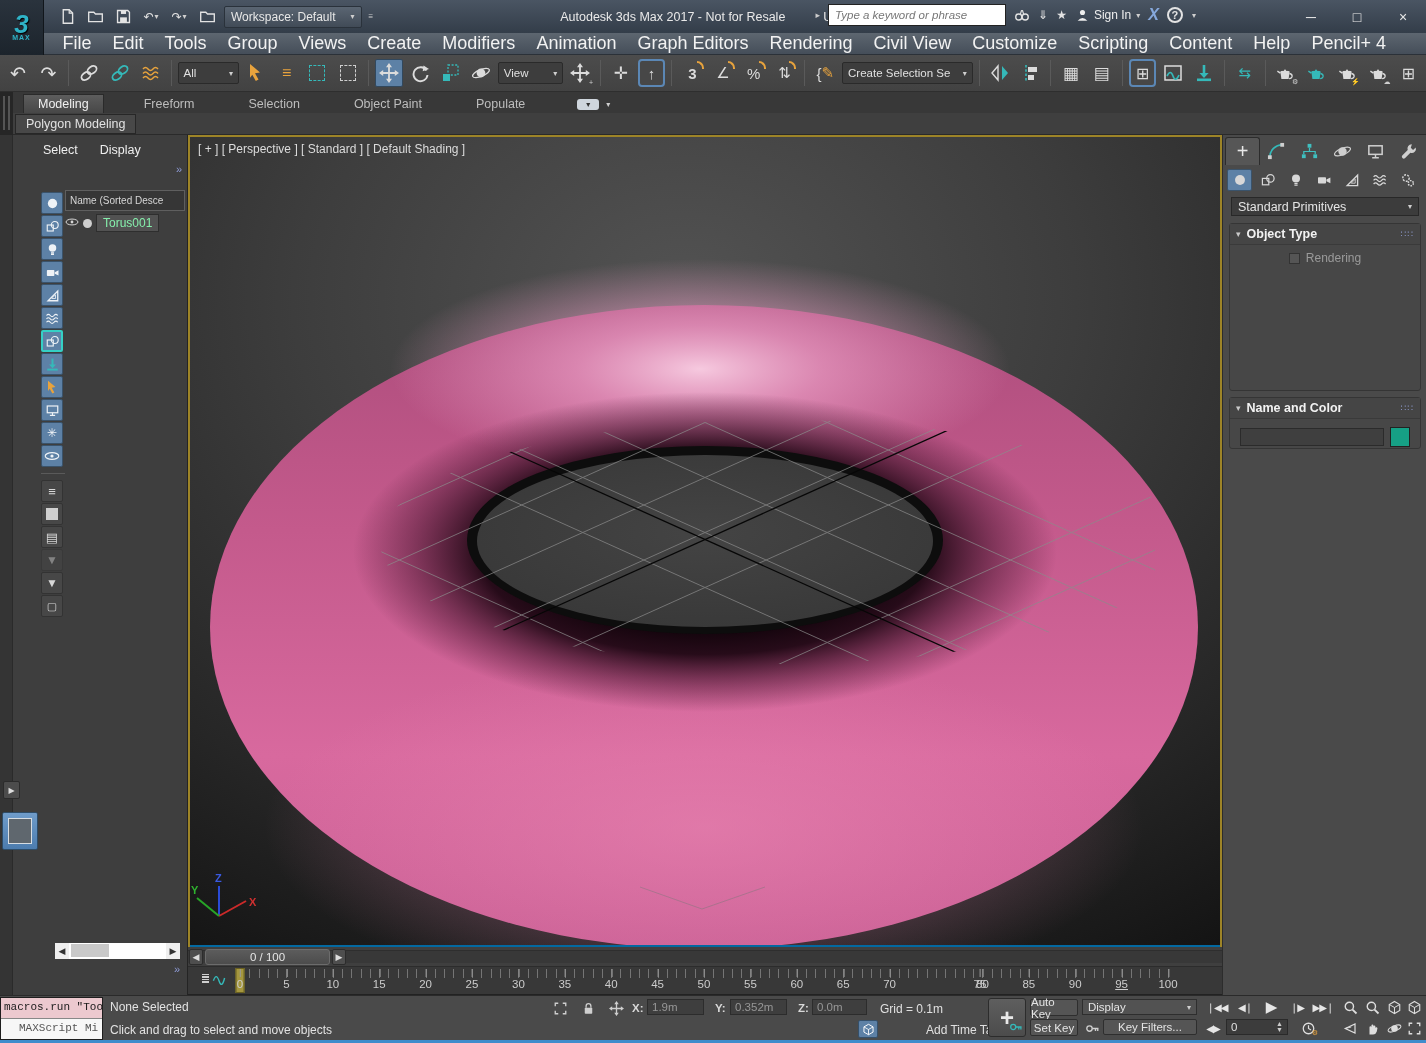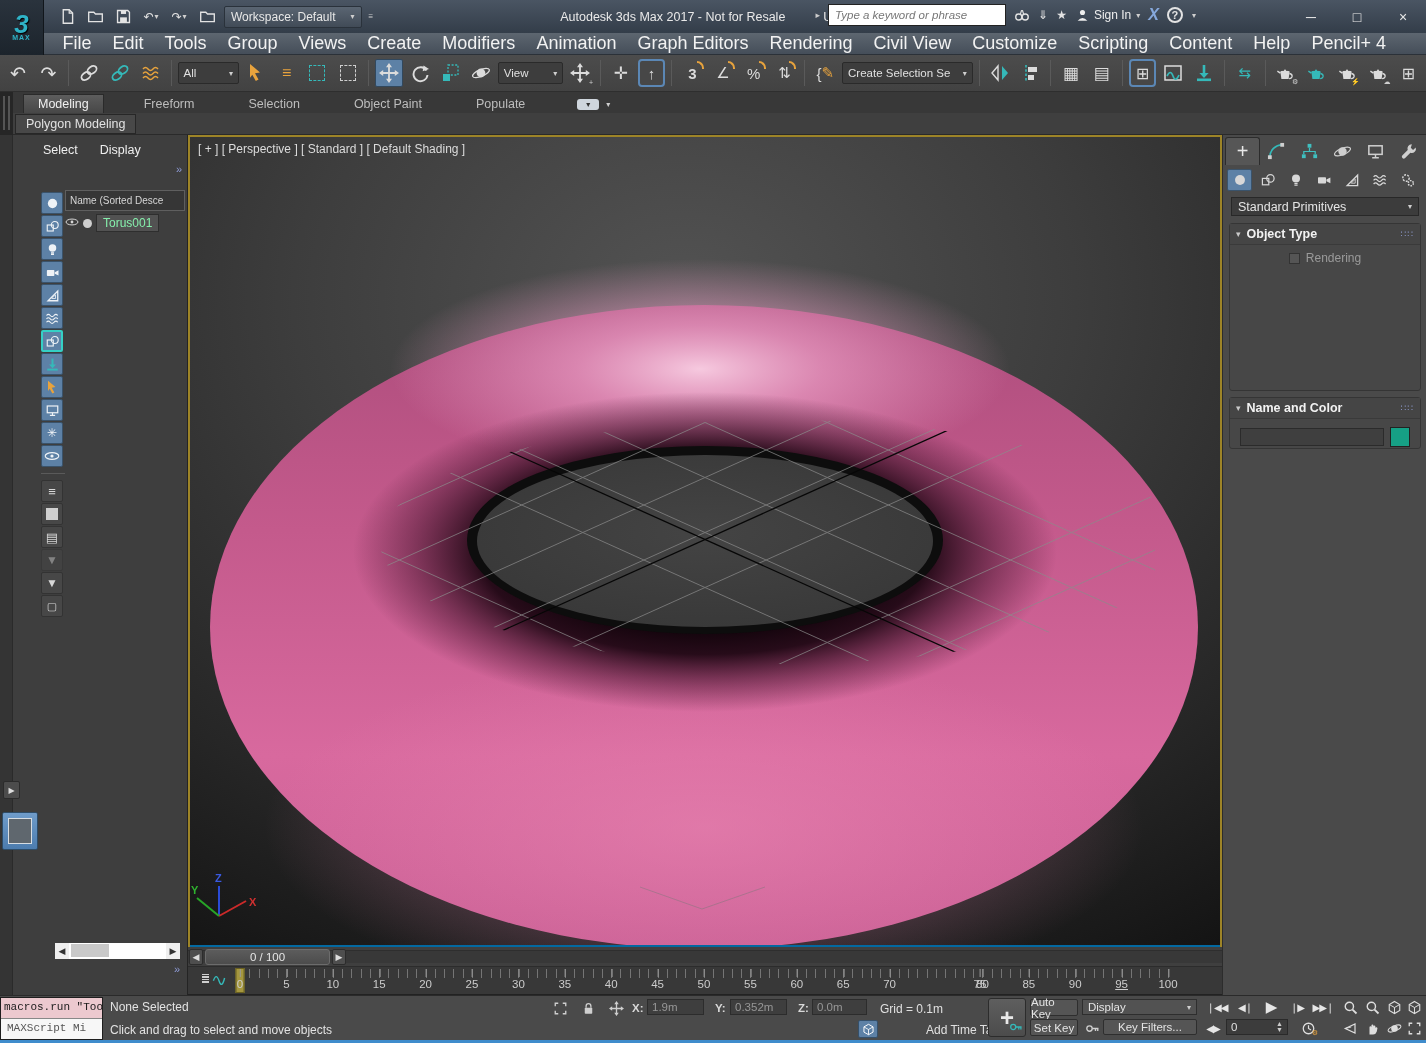--- a/index.html
+++ b/index.html
@@ -157,21 +157,21 @@
   #name-row { display:flex; align-items:center; gap:6px; padding:8px 10px; }
   #name-input { flex:1; height:18px; background:#3f3f3f; border:1px solid #2b2b2b; }
   #color-swatch { width:20px; height:20px; border:1px solid #222; }
 
   
   #statusbar { position:absolute; left:0; top:995px; width:1426px; height:45px; background:#4a4a4a; border-top:1px solid #2a2a2a;}
   #bottomline { position:absolute; left:0; top:1040px; width:1426px; height:3px; background:#3f8ccc; }
   #listener { position:absolute; left:0; top:1px; width:103px; height:43px; border:1px solid #1e1e1e;
     font-family:"Liberation Mono", monospace; font-size:11px; }
   #listener .l1 { height:21px; background:#ecc9cf; color:#1a1a1a; border-bottom:1px solid #888; padding:3px 3px 0; white-space:nowrap; overflow:hidden;}
-  #listener .l2 { height:20px; background:#f7f7f7; color:#555; padding:3px 6px 0; white-space:nowrap; overflow:hidden;}
+  #listener .l2 { height:20px; background:#f7f7f7; color:#555; padding:3px 18px 0; white-space:nowrap; overflow:hidden;}
   #sel-line { position:absolute; left:110px; top:4px; color:#e2e2e2; }
   #prompt-line { position:absolute; left:110px; top:27px; color:#e2e2e2; }
   .sico { position:absolute; width:20px; height:18px; color:#cfcfcf; display:flex; align-items:center; justify-content:center;}
   .sico svg { width:15px; height:15px; }
   .coordlab { position:absolute; top:6px; color:#d8d8d8; font-weight:bold; font-size:11.5px;}
   .coordfield { position:absolute; top:3px; width:57px; height:16px; background:#3e3e3e; border:1px solid #2c2c2c;
     color:#979797; font-size:11.5px; display:flex; align-items:center; padding:0 4px;}
   #gridlab { position:absolute; left:880px; top:6px; color:#e0e0e0; }
   #timetag-cube { position:absolute; left:858px; top:24px; width:20px; height:18px; background:#5d81a6;
     border:1px solid #35506a; border-radius:2px; display:flex; align-items:center; justify-content:center; color:#fff;}

